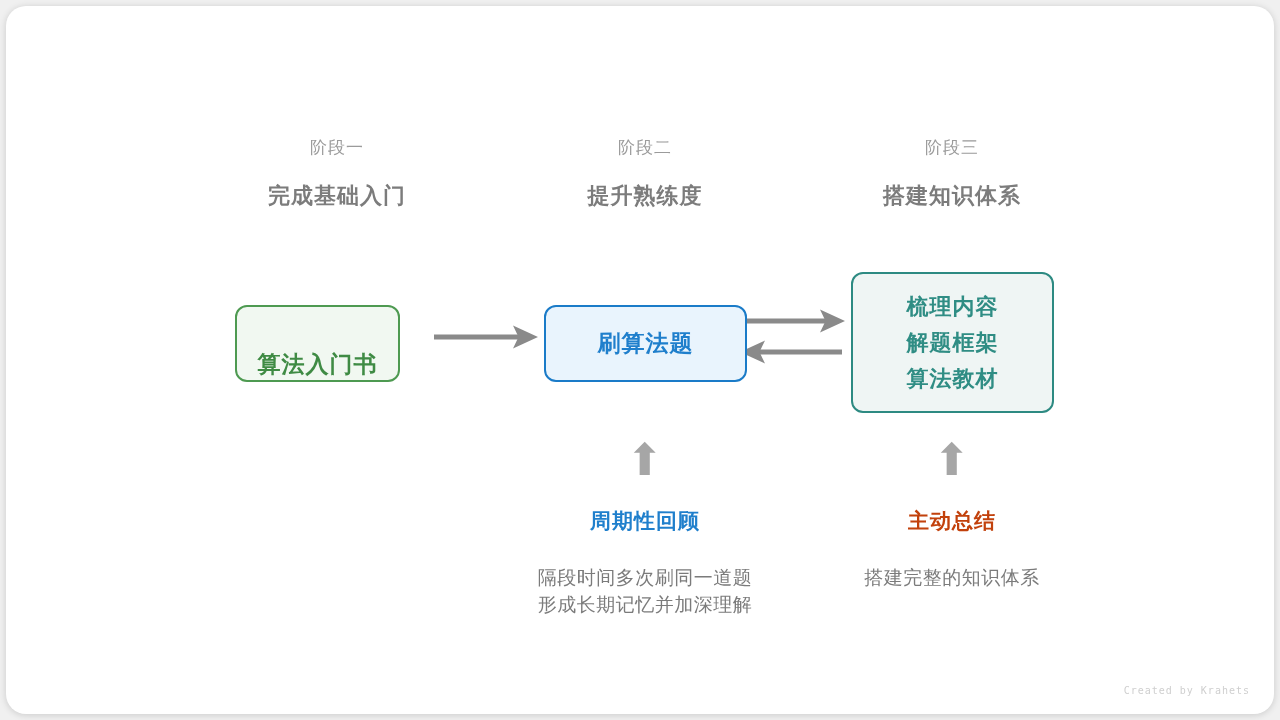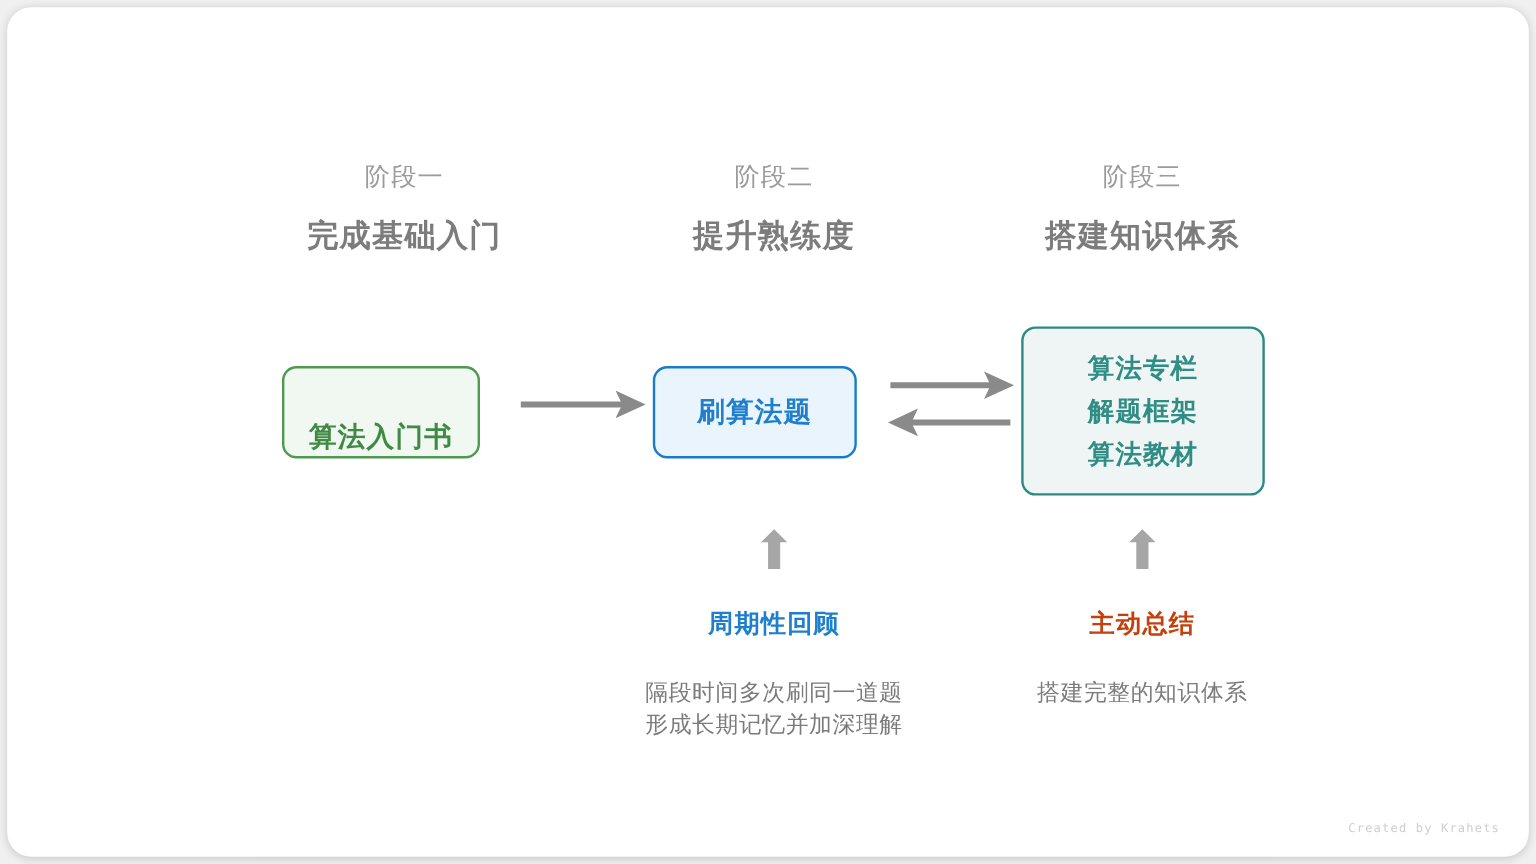--- a/index.html
+++ b/index.html
@@ -34,28 +34,28 @@
     overflow: hidden;
   }
 
   
   .phase {
     position: absolute;
     text-align: center;
     width: 260px;
   }
   .phase-label {
-    font-size: 21px;
+    font-size: 17px;
     color: #9b9b9b;
     letter-spacing: 1px;
     line-height: 34px;
     white-space: nowrap;
   }
   .phase-title {
-    font-size: 26px;
+    font-size: 22px;
     font-weight: bold;
     color: #7c7c7c;
     letter-spacing: 1px;
     line-height: 34px;
     margin-top: 14px;
     white-space: nowrap;
   }
 
   #phase-1 { left: 201px; top: 125px; }
   #phase-2 { left: 509px; top: 125px; }
@@ -82,21 +82,21 @@
     background: #f1f8f1;
     border: 2px solid #4e9a51;
     color: #3f8b44;
     font-size: 23px;
     justify-content: flex-end;
   }
 
   #node-practice {
     left: 538px;
     top: 299px;
-    width: 170px;
+    width: 203px;
     height: 77px;
     background: #e9f4fd;
     border: 2px solid #1a7bc8;
     color: #1f7fcc;
     font-size: 23px;
   }
 
   #node-resources {
     left: 845px;
     top: 266px;
@@ -204,21 +204,21 @@
 
     <div class="node" id="node-book">
       <div class="line">算法入门书</div>
     </div>
 
     <div class="node" id="node-practice">
       <div class="line">刷算法题</div>
     </div>
 
     <div class="node" id="node-resources">
-      <div class="line">算法专栏</div>
+      <div class="line">梳理内容</div>
       <div class="line">解题框架</div>
       <div class="line">算法教材</div>
     </div>
 
     <div class="annotation" id="annotation-review">
       <div class="up-arrow">⬆</div>
       <div class="ann-title">周期性回顾</div>
       <div class="ann-desc">
         <div>隔段时间多次刷同一道题</div>
         <div>形成长期记忆并加深理解</div>

